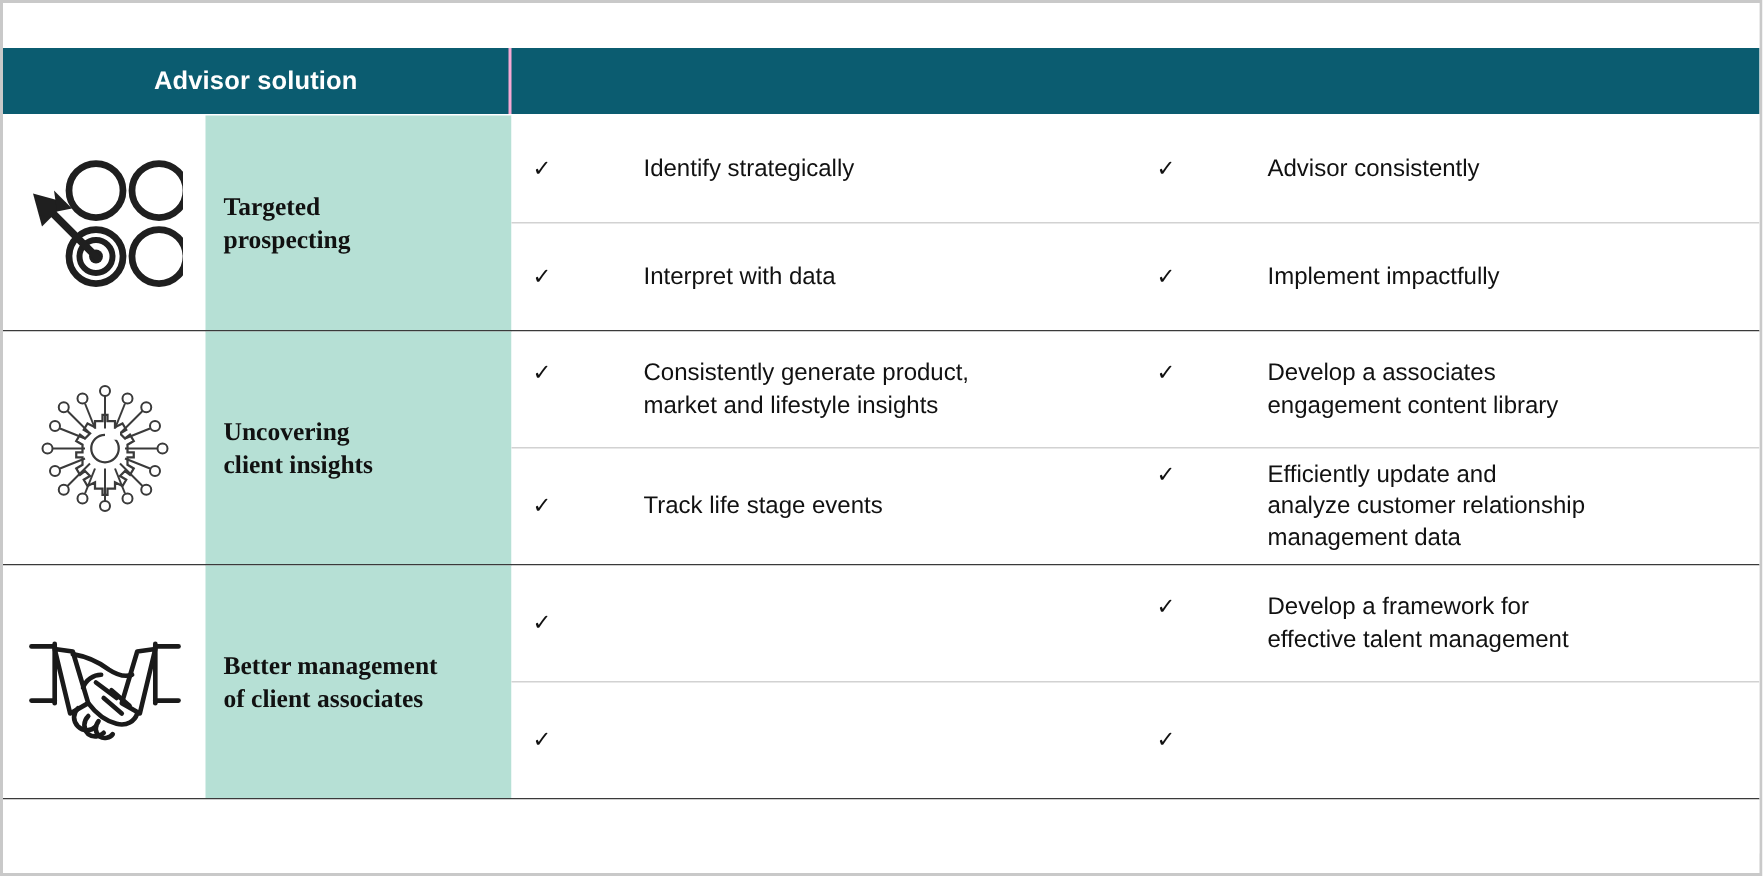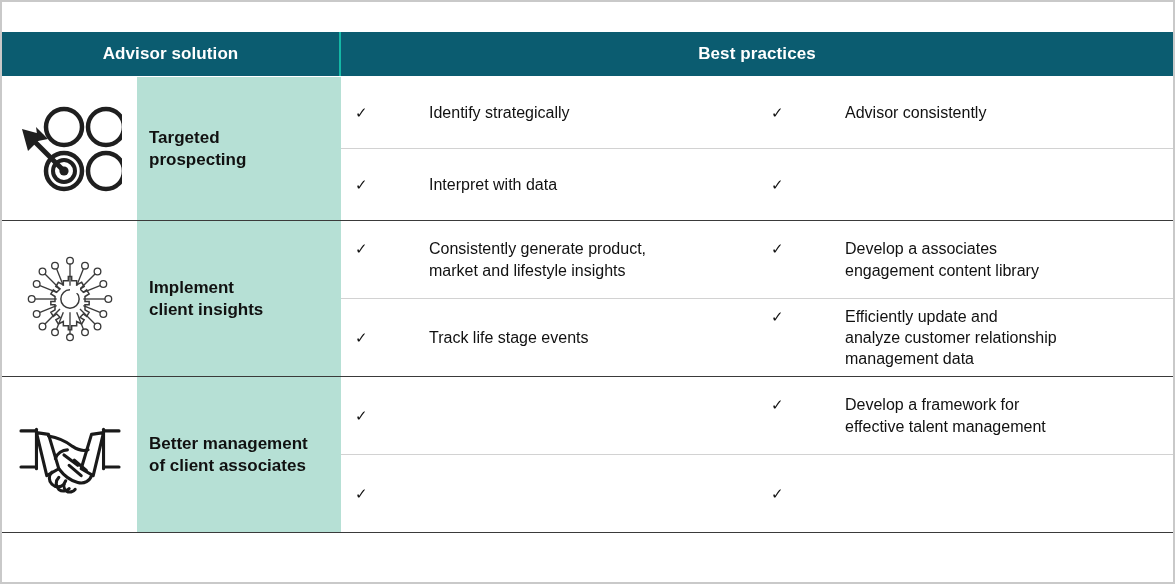--- a/index.html
+++ b/index.html
@@ -42,21 +42,21 @@
     align-items: center;
     justify-content: center;
     color: #ffffff;
     font-size: 17px;
     font-weight: bold;
     letter-spacing: .1px;
   }
   .header-advisor {
     width: 339px;
     flex: 0 0 339px;
-    border-right: 2px solid #14b8a6;
+    border-right: 2px solid #f9a8d4;
     box-sizing: border-box;
   }
   .header-best {
     flex: 1 1 auto;
   }
 
   
   .table-body {
     border-top: 1px solid #ffffff;
   }
@@ -89,20 +89,21 @@
     display: flex;
     align-items: center;
     box-sizing: border-box;
     padding: 0 0 0 12px;
   }
   .label-cell .label-text {
     font-size: 17px;
     font-weight: bold;
     line-height: 1.28;
     color: #111111;
+    font-family: Liberation Serif, serif;
   }
 
   
   .practices-cell {
     flex: 1 1 auto;
     display: flex;
     flex-direction: column;
     background: #ffffff;
     box-sizing: border-box;
   }
@@ -152,21 +153,20 @@
 </style>
 </head>
 <body>
 
 <div id="page">
 
   <div class="top-gutter"></div>
 
   <div class="header-row">
     <div class="header-cell header-advisor">Advisor solution</div>
-    <div class="header-cell header-best">Best practices</div>
   </div>
 
   <div class="table-body">
 
     <div class="solution-row row-h1">
 
       <div class="icon-cell">
         <span>
           <svg width="104" height="96" viewBox="0 0 104 96" fill="none" xmlns="http://www.w3.org/2000/svg">
             <circle cx="46" cy="26" r="18" stroke="#1f1f1f" stroke-width="4.5"></circle>
@@ -198,20 +198,21 @@
             <span class="ptext">Advisor consistently</span>
           </div>
         </div>
         <div class="practice-subrow">
           <div class="practice-item">
             <span class="tick">✓</span>
             <span class="ptext">Interpret with data</span>
           </div>
           <div class="practice-item">
             <span class="tick">✓</span>
+            <span class="ptext">Implement impactfully</span>
           </div>
         </div>
       </div>
     </div>
 
     <div class="solution-row row-h2">
 
       <div class="icon-cell">
         <span>
           <svg width="100" height="100" viewBox="0 0 120 120" fill="none" xmlns="http://www.w3.org/2000/svg">
@@ -255,21 +256,21 @@
             </g>
 
             <path d="M52 38 h6 v-5 h4 v5 h6 v5 l6 -3 l3 5 l-5 3 l4 4 l4 -3 l3 5 l-5 3 v6 h5 v4 h-5 v6 l5 3 l-3 5 l-4 -3 l-4 4 l5 3 l-3 5 l-6 -3 v5 h-6 v5 h-4 v-5 h-6 v-5 l-6 3 l-3 -5 l5 -3 l-4 -4 l-4 3 l-3 -5 l5 -3 v-6 h-5 v-4 h5 v-6 l-5 -3 l3 -5 l4 3 l4 -4 l-5 -3 l3 -5 l6 3 z" stroke="#3a3a3a" stroke-width="1.8" fill="none"></path>
             <circle cx="60" cy="60" r="11" stroke="#3a3a3a" stroke-width="1.8" fill="none"></circle>
             <rect x="60" y="46" width="12" height="7" fill="#ffffff"></rect>
           </svg>
         </span>
       </div>
 
       <div class="label-cell">
-        <div class="label-text" style="white-space:pre-line;">Implement
+        <div class="label-text" style="white-space:pre-line;">Uncovering
 client insights</div>
       </div>
 
       <div class="practices-cell">
         <div class="practice-subrow divided">
           <div class="practice-item">
             <span class="tick">✓</span>
             <span class="ptext">Consistently generate product,
 market and lifestyle insights</span>
           </div>

